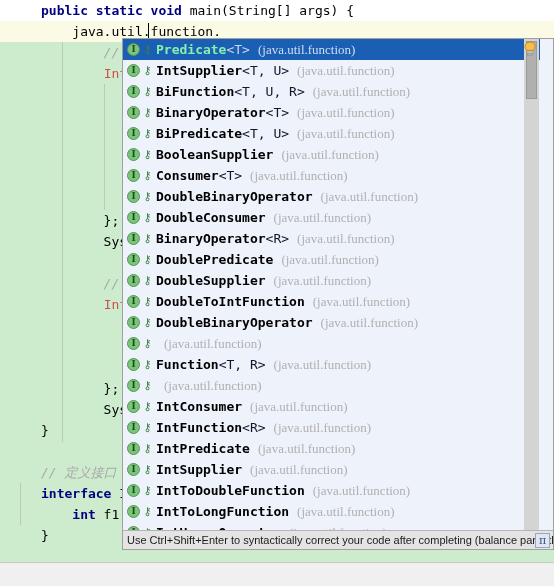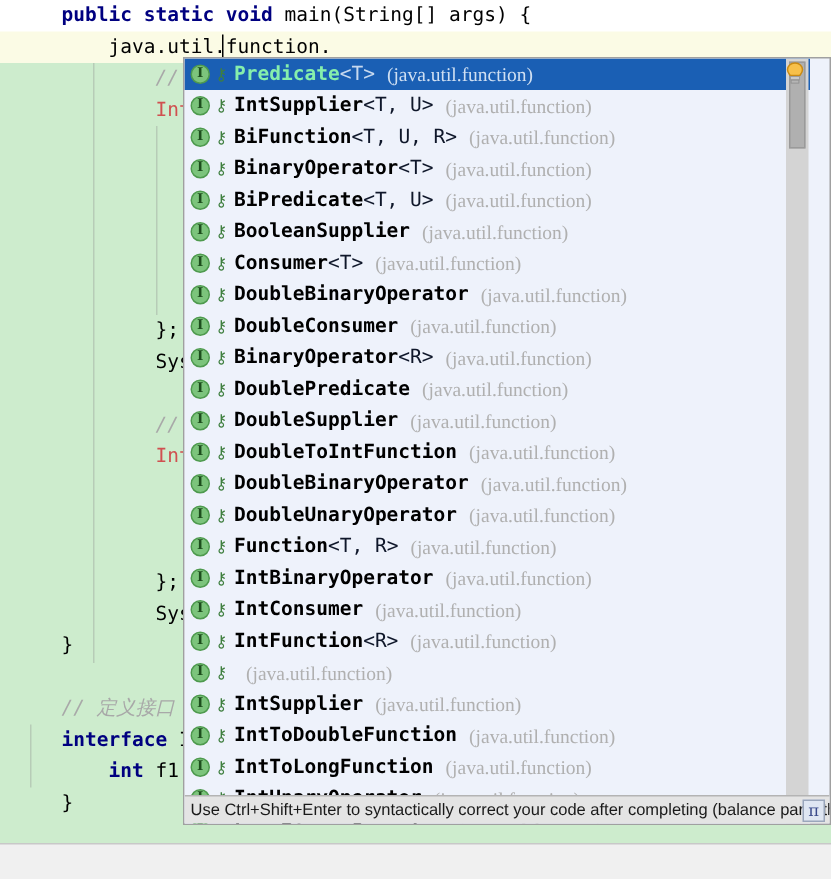--- a/index.html
+++ b/index.html
@@ -356,52 +356,51 @@
       </div>
       <div class="c-item">
         <span class="c-icon">I</span>
         <span class="c-mod">⚷</span>
         <span class="c-name">DoubleBinaryOperator</span>
         <span class="c-pkg">(java.util.function)</span>
       </div>
       <div class="c-item">
         <span class="c-icon">I</span>
         <span class="c-mod">⚷</span>
-        <span class="c-name">DoubleUnaryOperator</span>
         <span class="c-pkg">(java.util.function)</span>
       </div>
       <div class="c-item">
         <span class="c-icon">I</span>
         <span class="c-mod">⚷</span>
         <span class="c-name">Function</span>
         <span class="c-generic">&lt;T, R&gt;</span>
         <span class="c-pkg">(java.util.function)</span>
       </div>
       <div class="c-item">
         <span class="c-icon">I</span>
         <span class="c-mod">⚷</span>
-        <span class="c-name">IntBinaryOperator</span>
         <span class="c-pkg">(java.util.function)</span>
       </div>
       <div class="c-item">
         <span class="c-icon">I</span>
         <span class="c-mod">⚷</span>
         <span class="c-name">IntConsumer</span>
         <span class="c-pkg">(java.util.function)</span>
       </div>
       <div class="c-item">
         <span class="c-icon">I</span>
         <span class="c-mod">⚷</span>
         <span class="c-name">IntFunction</span>
         <span class="c-generic">&lt;R&gt;</span>
         <span class="c-pkg">(java.util.function)</span>
       </div>
       <div class="c-item">
         <span class="c-icon">I</span>
         <span class="c-mod">⚷</span>
+        <span class="c-name">IntPredicate</span>
         <span class="c-pkg">(java.util.function)</span>
       </div>
       <div class="c-item">
         <span class="c-icon">I</span>
         <span class="c-mod">⚷</span>
         <span class="c-name">IntSupplier</span>
         <span class="c-pkg">(java.util.function)</span>
       </div>
       <div class="c-item">
         <span class="c-icon">I</span>

